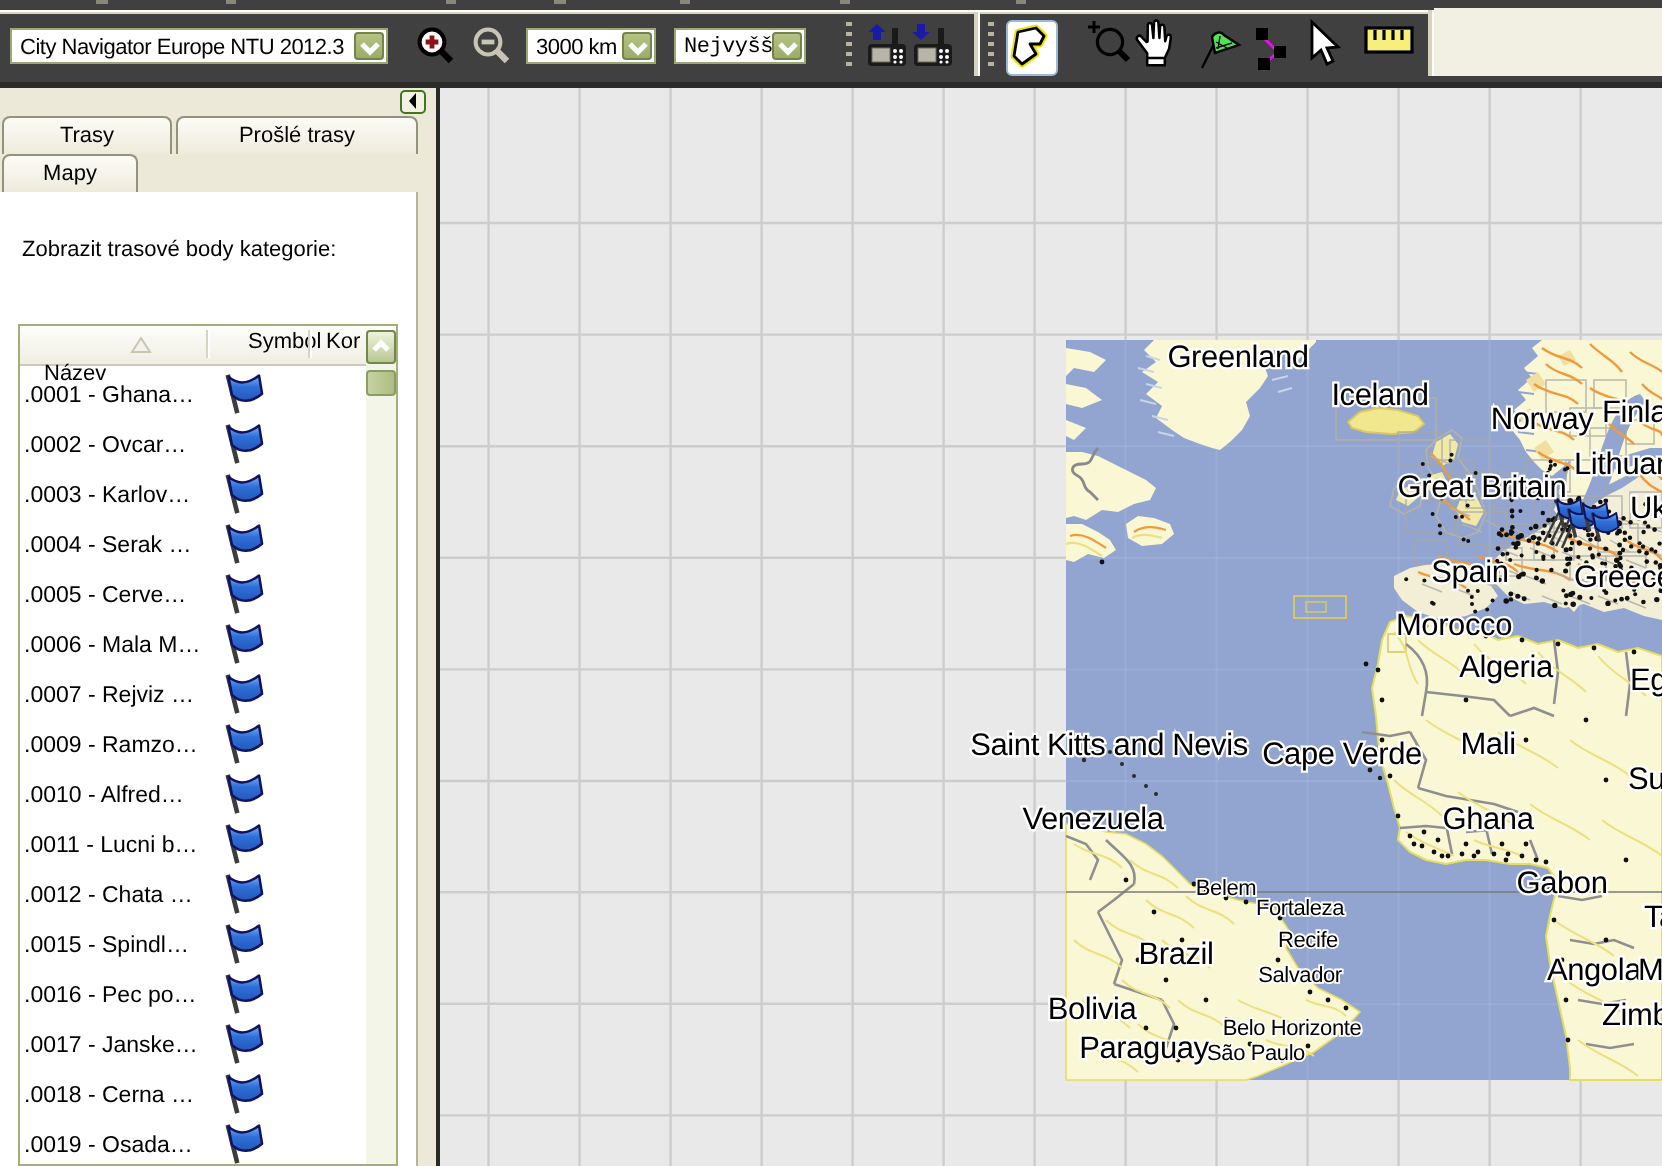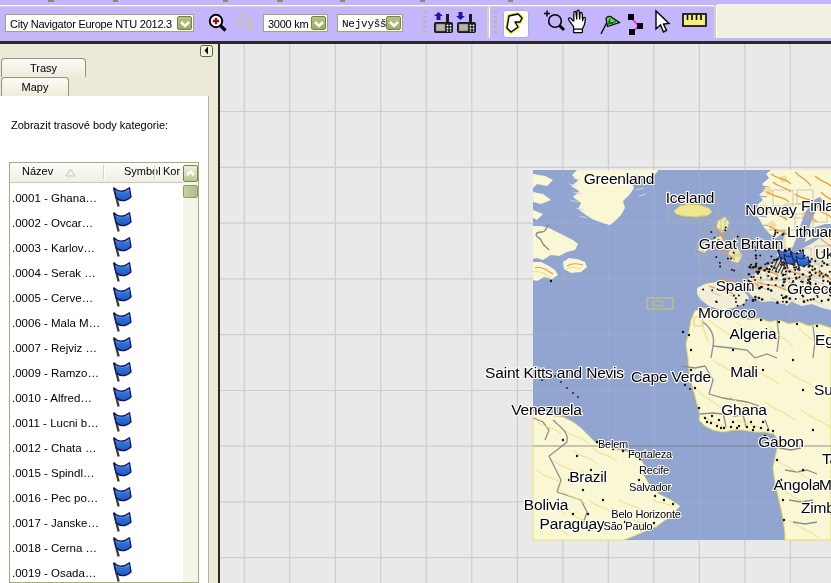--- a/index.html
+++ b/index.html
@@ -1,19 +1,19 @@
 <!DOCTYPE html>
 <html><head><meta charset="utf-8">
 <style>
 html,body{margin:0;padding:0;}
 body{width:831px;height:583px;overflow:hidden;position:relative;
  font-family:"Liberation Sans",sans-serif;background:#ece9d8;}
 .abs{position:absolute;}
 
-#toolbar{left:0;top:0;width:831px;height:56px;background:#c4b5fd;}
+#toolbar{left:0;top:0;width:831px;height:56px;background:#404040;}
 .tbline{left:0;top:5px;width:831px;height:1px;background:#fffef6;}
 .tbline2{left:0;top:6px;width:831px;height:1px;background:#d8d4c2;}
 .combo{height:18px;background:#fff;border:1px solid #9aa873;box-sizing:border-box;}
 .combo .txt{position:absolute;left:4px;top:3px;font-size:11px;letter-spacing:-0.25px;color:#000;white-space:nowrap;}
 .cbtn{position:absolute;right:1px;top:1px;bottom:1px;width:15px;
  background:linear-gradient(#b6c383,#9cac68);border:1px solid #75834b;border-radius:2px;box-sizing:border-box;}
 .cbtn svg{position:absolute;left:1px;top:3px;}
 .griddots{width:3px;background-image:repeating-linear-gradient(#b8b49e 0 2px,transparent 2px 5px);}
 .sep{width:2px;background:#d6d2be;border-right:1px solid #fffef8;}
 
@@ -147,38 +147,39 @@
 <div class="abs" id="split"></div>
 <div class="abs" style="left:200px;top:44.5px;width:12.5px;height:12.5px;background:#f3f1e2;border:1.5px solid #41761f;border-radius:2.5px;box-sizing:border-box;z-index:6;">
  <svg width="9" height="9" style="position:absolute;left:0.5px;top:0.5px">
       <path d="M6 0.5 L2.5 4.5 L6 8.5 Z" fill="#000"></path>
     </svg>
 </div>
 
 <div class="abs" id="side">
  <div class="abs" id="panelwhite"></div>
  <div class="abs tab" style="left:1px;top:13.5px;width:85px;height:19px;line-height:18px;">Trasy</div>
+ <div class="abs tab" style="left:88px;top:13.5px;width:121px;height:19px;line-height:18px;">Prošlé trasy</div>
  <div class="abs tab" style="left:1px;top:33px;width:68px;height:19px;line-height:18px;">Mapy</div>
  <div class="abs" id="lbl1">Zobrazit trasové body kategorie:</div>
  <div class="abs" id="list">
   <svg width="0" height="0">
         <defs>
    <linearGradient id="fg" x1="0" y1="0" x2="0" y2="1">
      <stop offset="0" stop-color="#7db4f2"></stop>
             <stop offset="0.45" stop-color="#2e6fd8"></stop>
             <stop offset="1" stop-color="#2458b8"></stop>
    </linearGradient>
    <symbol id="wflag" viewBox="0 0 22 23">
      <path d="M3 1.5 L8 21.5" stroke="#3c3c3c" stroke-width="2.4" fill="none"></path>
      <path d="M3.4 2.4 C8 6.6 13.4 6.4 19.4 1.8 L21 11.4 C15 16.4 9.2 16 5.2 12 Z" fill="url(#fg)" stroke="#10125f" stroke-width="1.3" stroke-linejoin="round"></path>
    </symbol>
   </defs>
       </svg>
   <div class="abs" id="lhead">
-    <span class="abs" style="left:12px;top:2px;">Název</span>
+    <span class="abs" style="left:12px;top:18px;">Název</span>
     <svg class="abs" style="left:55px;top:5px" width="11" height="9">
           <path d="M5.5 1 L10 8 H1 Z" fill="#f4f2ea" stroke="#c9c5b4"></path>
         </svg>
     <div class="hsep" style="left:93px;"></div>
     <span class="abs" style="left:104px;top:2px;margin-left:10px;">Symbol</span>
     <div class="hsep" style="left:144px;"></div>
     <span class="abs" style="left:153px;top:2px;">Kor</span>
   </div>
   <div id="rows">
         <div class="row" style="top:29px;">.0001 - Ghana…</div>

